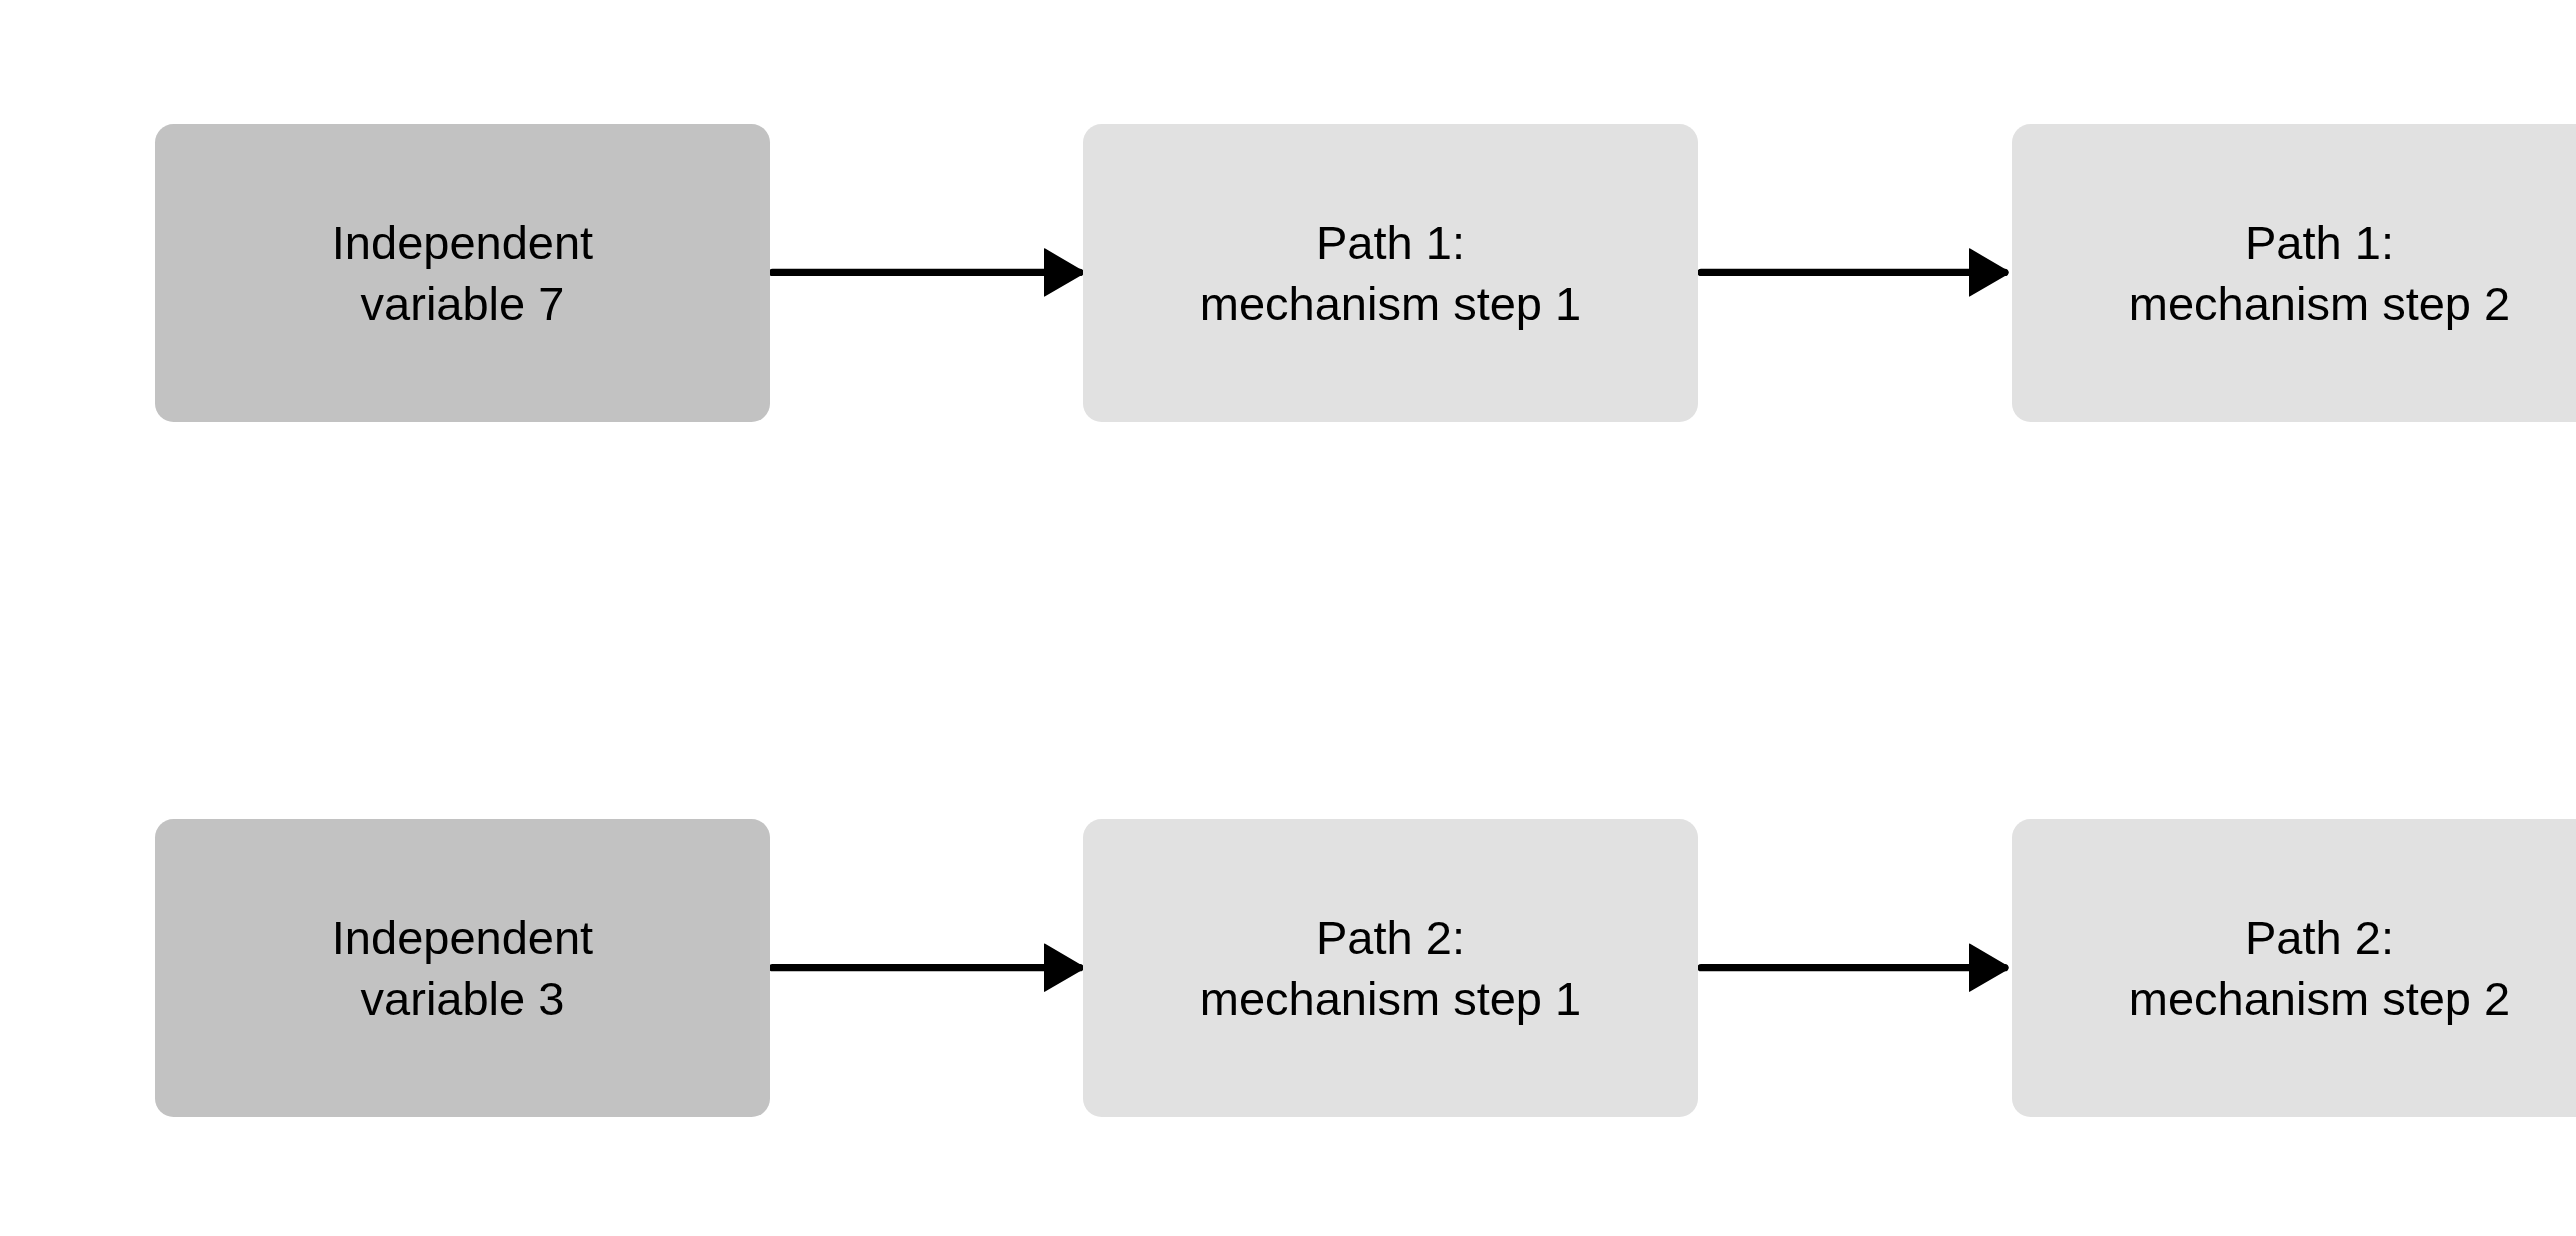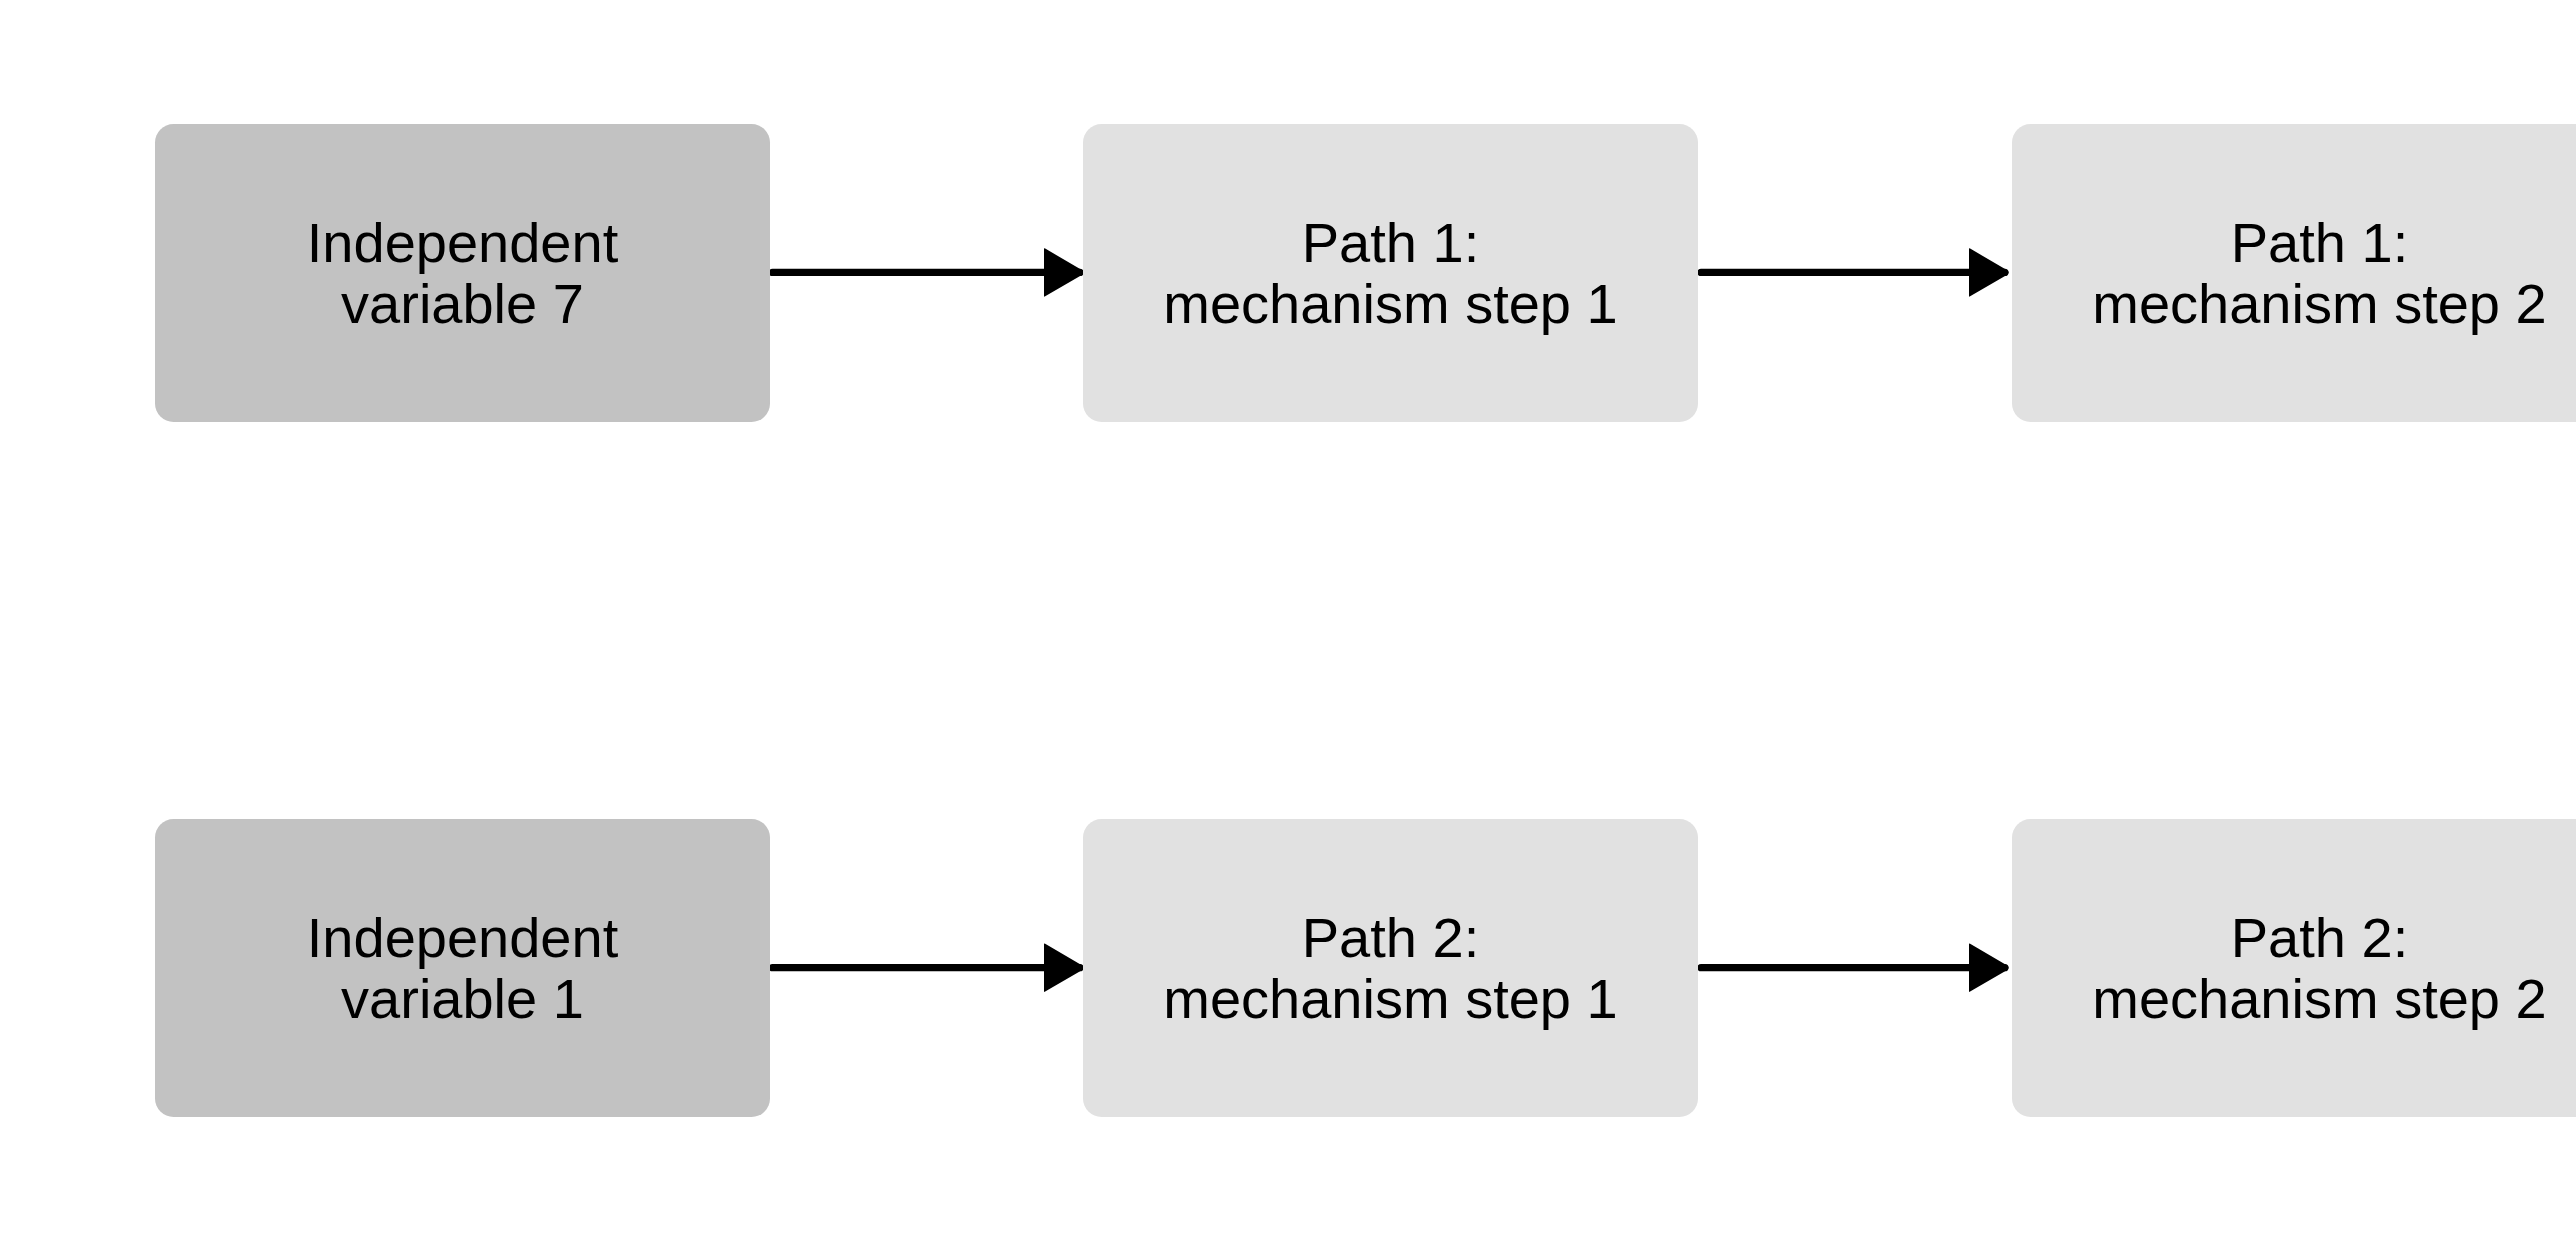--- a/index.html
+++ b/index.html
@@ -24,21 +24,21 @@
   }
   .node {
     position: absolute;
     border-radius: 18.5px;
     display: flex;
     flex-direction: column;
     align-items: center;
     justify-content: center;
     text-align: center;
     color: #000000;
-    font-size: 56px;
+    font-size: 47px;
     line-height: 61px;
     font-weight: 400;
   }
   .node .line {
     white-space: nowrap;
   }
   .edge-line {
     stroke: #000000;
     stroke-width: 14;
     stroke-linecap: round;
@@ -73,21 +73,21 @@
     <div class="line">mechanism step 1</div>
   </div>
 
   <div class="node" style="left: 2012px; top: 124px; width: 615px; height: 298px; background-color: rgb(225, 225, 225);">
     <div class="line">Path 1:</div>
     <div class="line">mechanism step 2</div>
   </div>
 
   <div class="node" style="left: 155px; top: 819px; width: 615px; height: 298px; background-color: rgb(194, 194, 194);">
     <div class="line">Independent</div>
-    <div class="line">variable 1</div>
+    <div class="line">variable 3</div>
   </div>
 
   <div class="node" style="left: 1083px; top: 819px; width: 615px; height: 298px; background-color: rgb(225, 225, 225);">
     <div class="line">Path 2:</div>
     <div class="line">mechanism step 1</div>
   </div>
 
   <div class="node" style="left: 2012px; top: 819px; width: 615px; height: 298px; background-color: rgb(225, 225, 225);">
     <div class="line">Path 2:</div>
     <div class="line">mechanism step 2</div>

